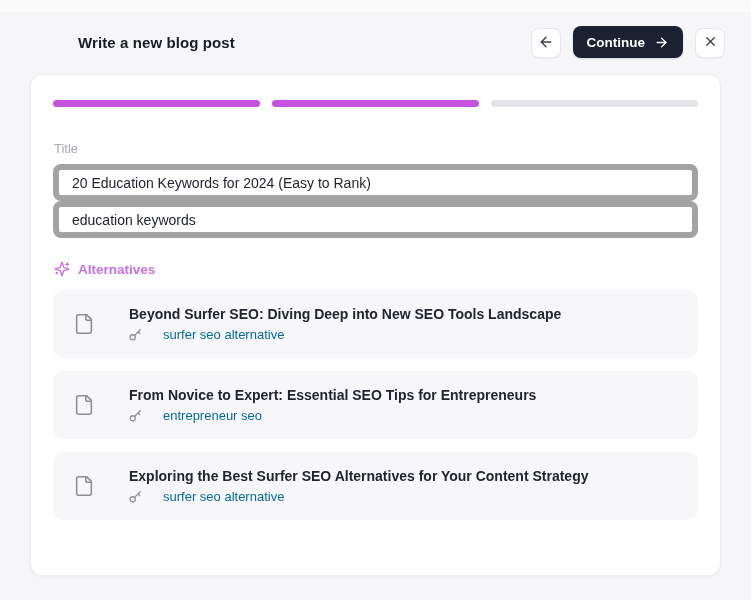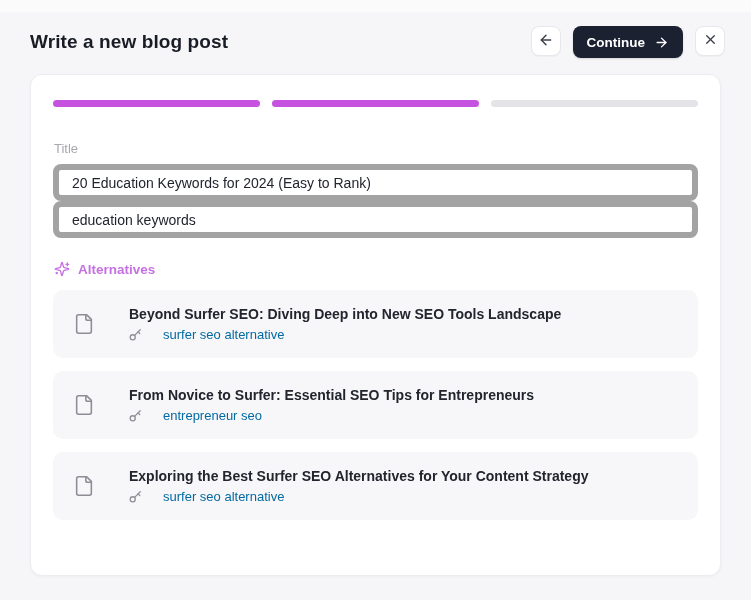--- a/index.html
+++ b/index.html
@@ -11,22 +11,22 @@
     overflow:hidden;
     position:relative;
   }
   .top-strip { height:12px; background:#fbfbfc; }
 
   
   .header {
     display:flex; align-items:center;
     padding:14px 26px 16px 30px;
   }
-  .header-title { font-size:19px; font-weight:700; color:#181c25; letter-spacing:.1px; }
-  .header-actions { margin-left:auto; display:flex; align-items:flex-start; gap:12px; }
+  .header-title { font-size:15px; font-weight:700; color:#181c25; letter-spacing:.1px;margin-left:48px; }
+  .header-actions { margin-left:auto; display:flex; align-items:flex-end; gap:12px; }
   .icon-btn {
     width:30px; height:30px; background:#ffffff;
     border:1px solid #e7e7ec; border-radius:8px;
     display:flex; align-items:center; justify-content:center;
     cursor:pointer; color:#3a3f4a;
     box-shadow:0 1px 1px rgba(20,20,40,.03);
   }
   .continue-btn {
     height:32px; padding:0 14px;
     background:#1b2130; color:#ffffff;
@@ -190,21 +190,21 @@
   </div>
 
   <div class="suggestion-card">
     <span class="doc-icon">
       <svg width="22" height="26" viewBox="0 0 24 24" fill="none" stroke="currentColor" stroke-width="1.7" stroke-linecap="round" stroke-linejoin="round">
           <path d="M15 2H6a2 2 0 0 0-2 2v16a2 2 0 0 0 2 2h12a2 2 0 0 0 2-2V7Z"></path>
           <path d="M14 2v4a2 2 0 0 0 2 2h4"></path>
         </svg>
     </span>
     <span class="sug-text">
-      <span class="sug-title">From Novice to Surfer: Essential SEO Tips for Entrepreneurs</span>
+      <span class="sug-title">From Novice to Expert: Essential SEO Tips for Entrepreneurs</span>
       <span class="sug-keyword">
         <span class="key-icon">
           <svg width="13" height="13" viewBox="0 0 16 16" fill="none" stroke="currentColor" stroke-width="1.6" stroke-linecap="round" stroke-linejoin="round">
               <circle cx="4.6" cy="11.4" r="3.1"></circle>
               <path d="M6.9 9.1 13.8 2.2"></path>
               <path d="m11.2 4.8 2 2"></path>
             </svg>
         </span>
         <span>entrepreneur seo</span>
       </span>

